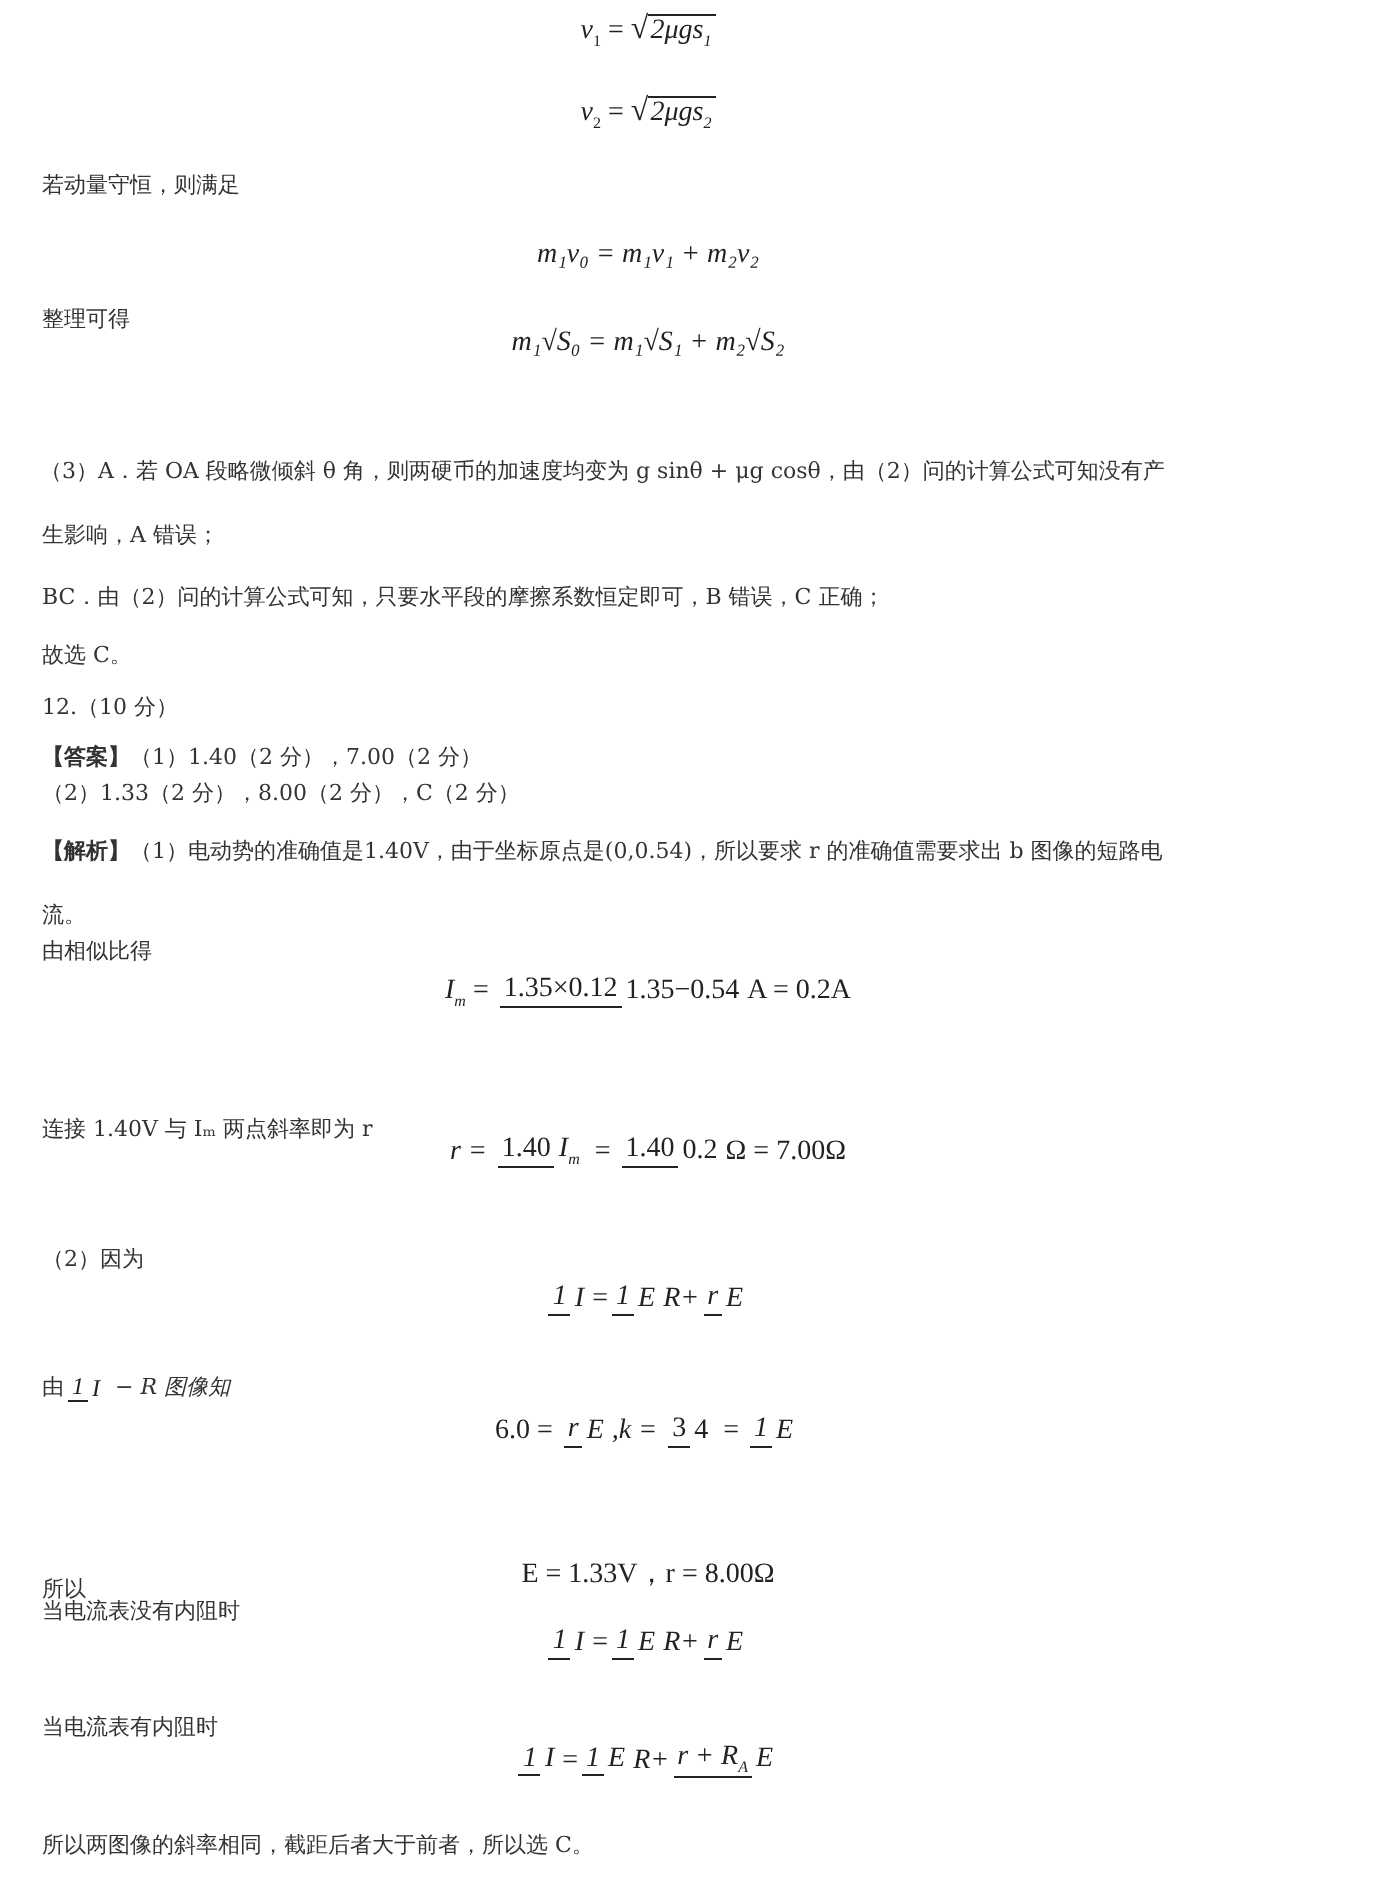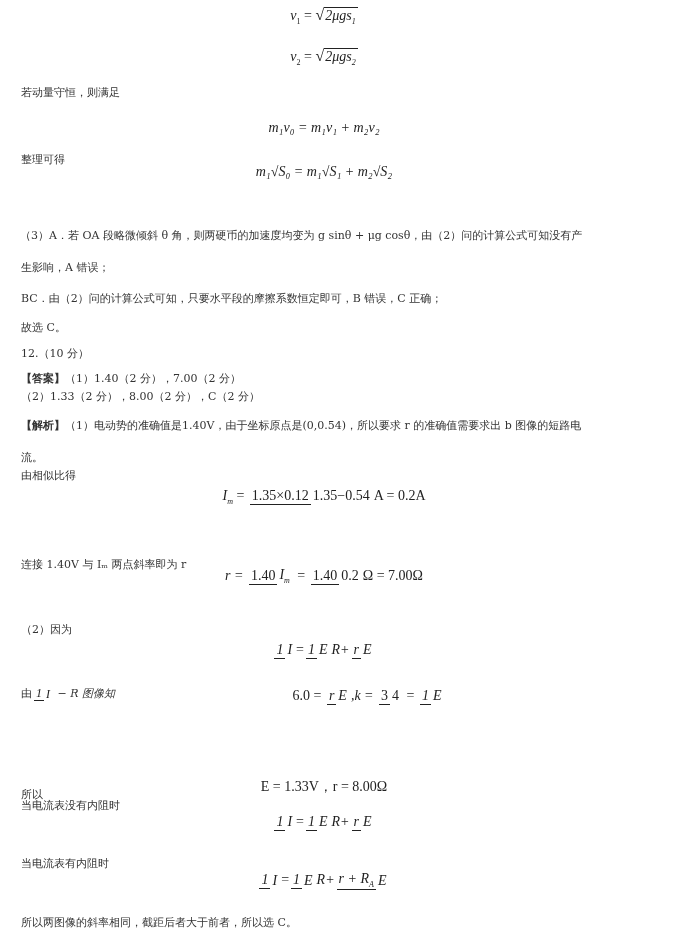--- a/index.html
+++ b/index.html
@@ -95,21 +95,21 @@
     </span>
 </div>
 
 <div class="abs txt" style="top:686px;">
   <span>由</span><span class="frac eq it sm">
       <span class="num">1</span>
       <span class="den">I</span>
     </span><span class="it"> − R 图像知</span>
 </div>
 
-<div class="abs eq center" style="top:688px;padding-left:45px;">
+<div class="abs eq center" style="top:708px;">
   <span>6.0 = </span><span class="frac it">
       <span class="num">r</span>
       <span class="den">E</span>
     </span><span class="it">,k = </span><span class="frac">
       <span class="num">3</span>
       <span class="den">4</span>
     </span><span> = </span><span class="frac it">
       <span class="num">1</span>
       <span class="den">E</span>
     </span>

